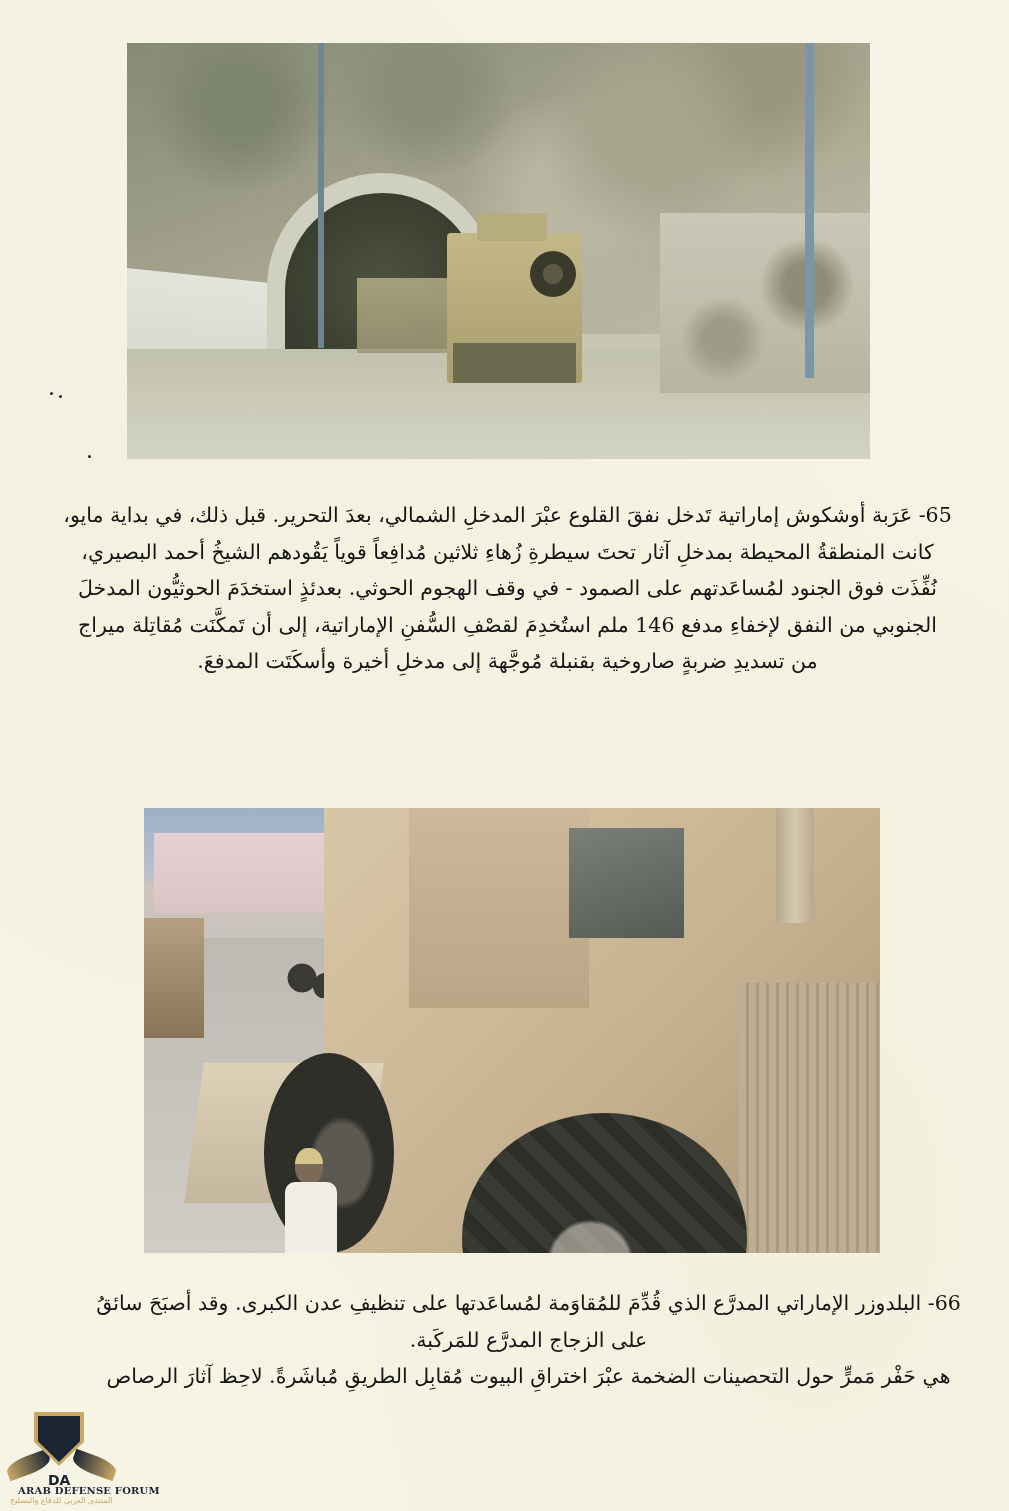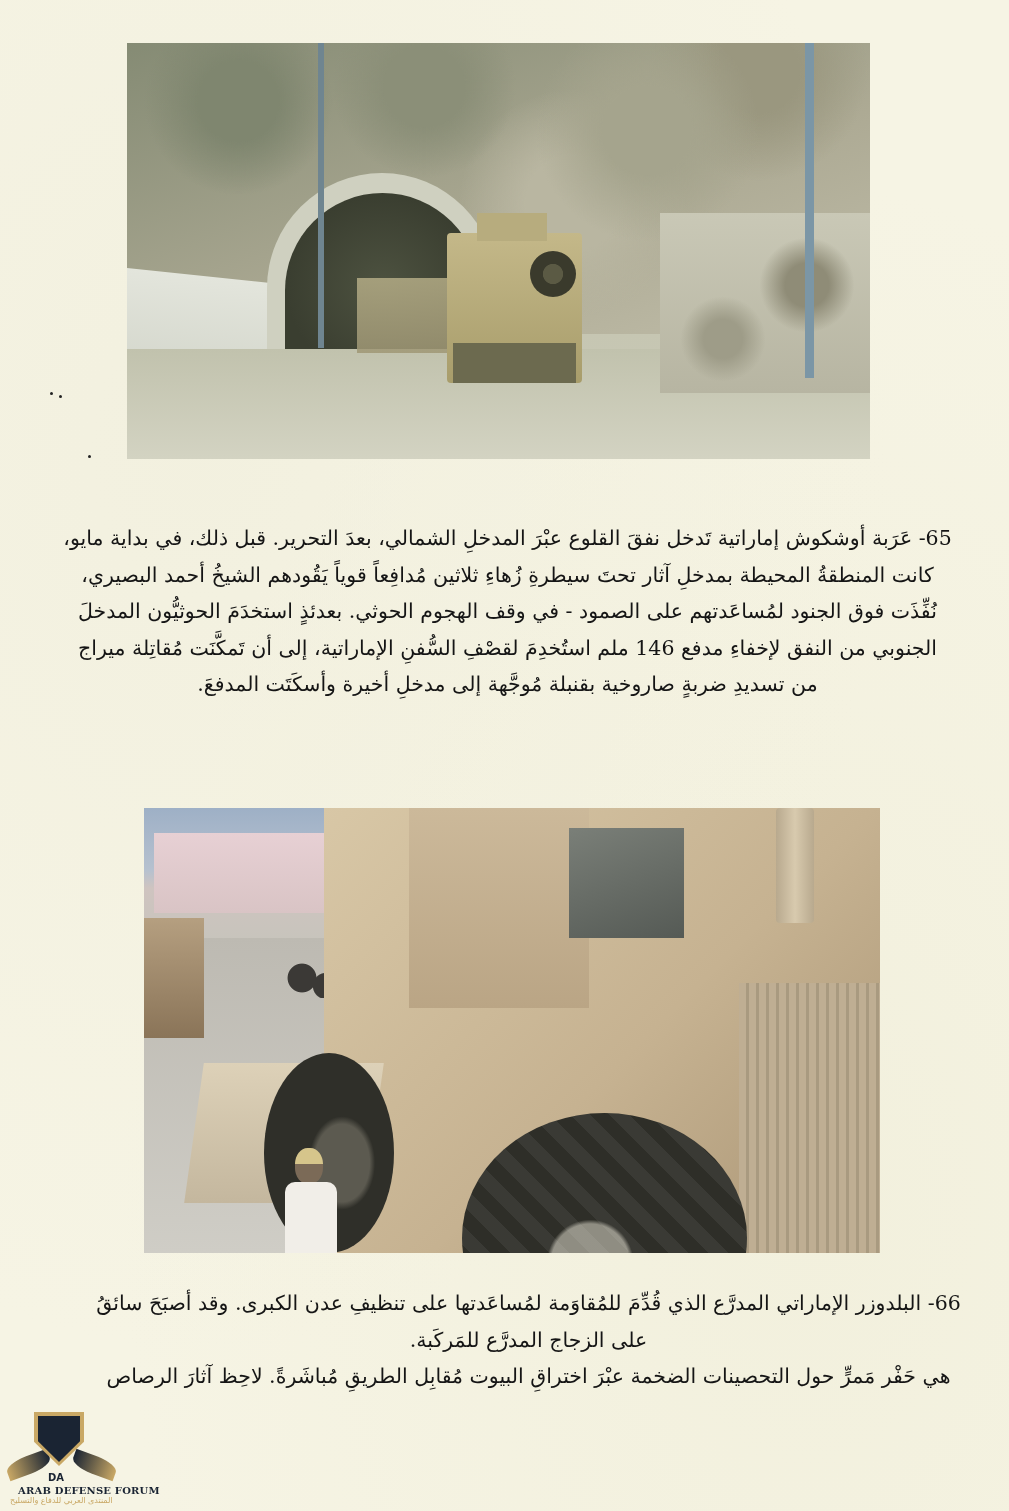--- a/index.html
+++ b/index.html
@@ -85,35 +85,35 @@
   #photo2 .jeep { position:absolute; left:0; top:110px; width:60px; height:120px;
     background: linear-gradient(180deg,#b59f80,#8a7458); }
   #photo2 .tires-pile { position:absolute; left:140px; top:150px; width:60px; height:40px;
     background: radial-gradient(circle at 30% 50%,#3b3936 0 30%,transparent 32%),
                 radial-gradient(circle at 70% 70%,#3b3936 0 25%,transparent 27%); }
   
   .caption {
     position: absolute; direction: rtl; text-align: justify; text-align-last: center;
     font-size: 20.5px; line-height: 36.5px; color: #151515;
   }
-  #caption1 { left: 45px; top: 520px; width: 925px; }
+  #caption1 { left: 45px; top: 497px; width: 925px; }
   #caption2 { left: 66px; top: 1285px; width: 925px; }
   
   #logo { position:absolute; left:0; top:1412px; width:130px; height:99px; }
   #logo .shield { position:absolute; left:38px; top:4px; width:42px; height:46px;
     background:#1a2433; clip-path: polygon(0 0,100% 0,100% 55%,50% 100%,0 55%);
     border:0; }
   #logo .shield-rim { position:absolute; left:34px; top:0; width:50px; height:54px;
     background:#c9a865; clip-path: polygon(0 0,100% 0,100% 55%,50% 100%,0 55%); }
   #logo .wing-l, #logo .wing-r { position:absolute; top:44px; width:45px; height:18px;
     background: linear-gradient(90deg,#c9a865,#1a2433); border-radius: 50% 0 50% 0; }
   #logo .wing-l { left:6px; transform: rotate(-20deg); }
   #logo .wing-r { left:72px; transform: scaleX(-1) rotate(-20deg); }
   #logo .mark { position:absolute; left:48px; top:60px; font-family:"DejaVu Sans",sans-serif;
-    font-size:10px; font-weight:bold; color:#1a2433; }
+    font-size:14px; font-weight:bold; color:#1a2433; }
   #logo .en { position:absolute; left:18px; top:73px; font-family:"DejaVu Serif",serif;
     font-size:10px; font-weight:bold; color:#1a2433; white-space:nowrap; letter-spacing:.2px; }
   #logo .ar { position:absolute; left:10px; top:84px; font-family:"DejaVu Sans",sans-serif;
     font-size:8px; color:#c9a865; white-space:nowrap; direction: rtl; }
   .speck { position:absolute; width:3px; height:3px; background:#222; border-radius:50%; }
 </style>
 </head>
 <body>
 
 <div class="page-bg"></div>

